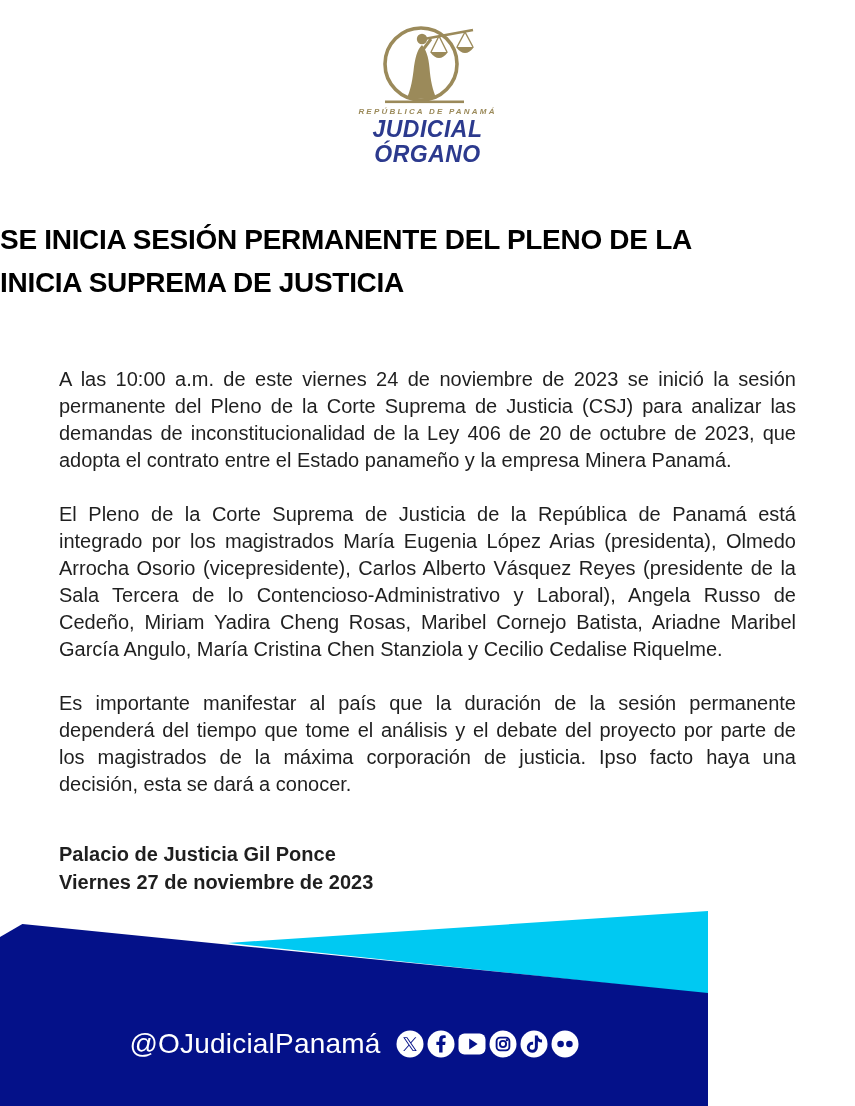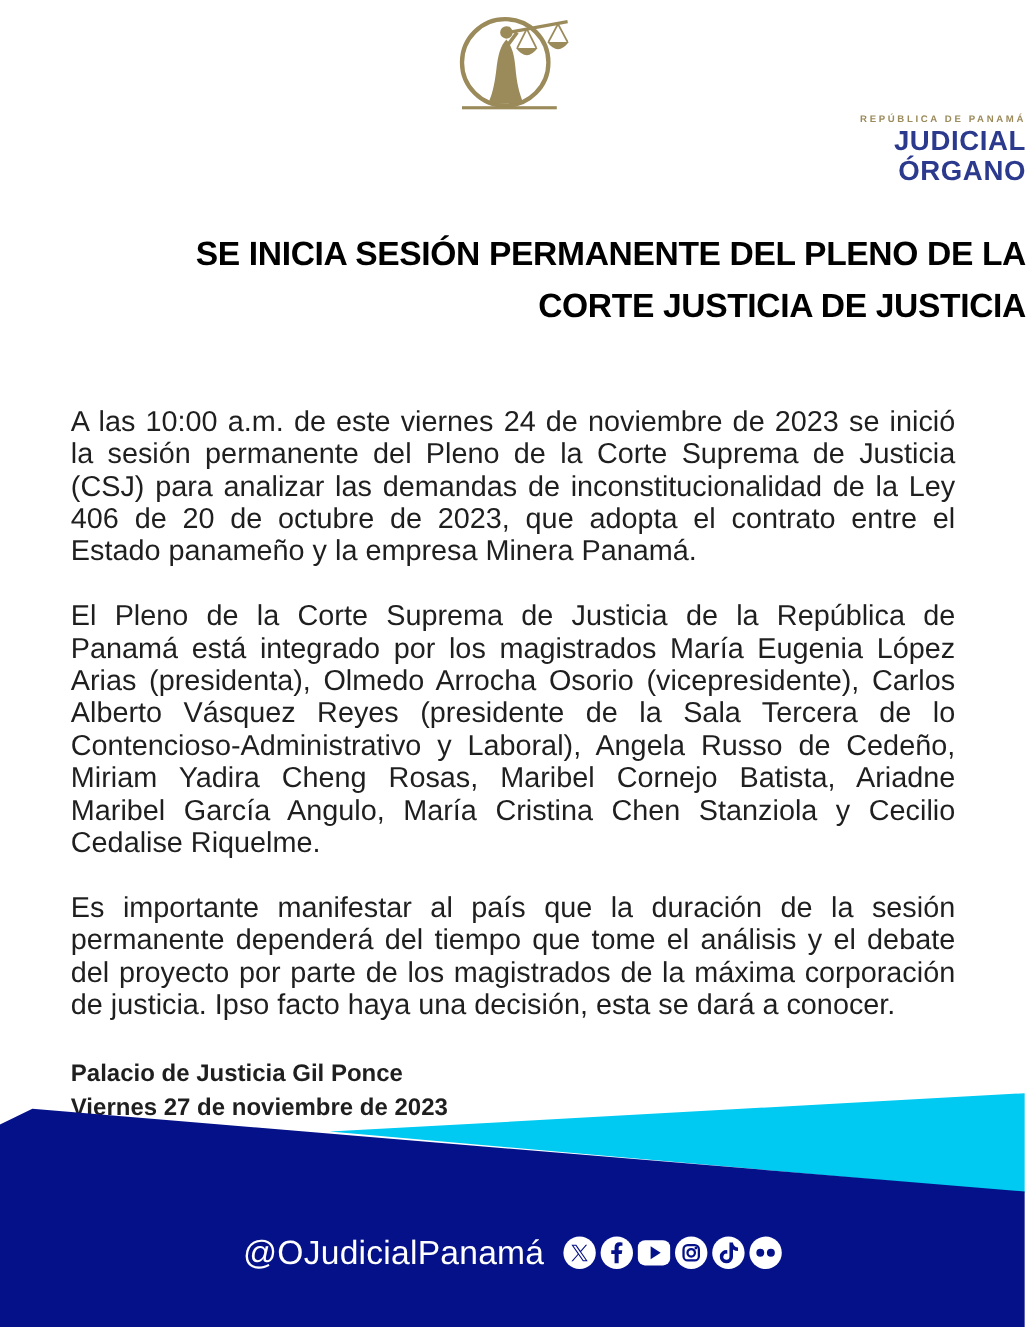--- a/index.html
+++ b/index.html
@@ -17,22 +17,23 @@
   .page{
     position:relative;
     width:855px;height:1106px;
     margin:0 auto;
     background:var(--white);
     overflow:hidden;
   }
 
   
   .logo-block{
-    padding-top:12px;
-    text-align:right;
+    padding-top:24px;
+    text-align:center;
+    font-style:italic;
   }
   .seal{display:block;margin:0 auto;width:112px;height:86px;}
   .seal .gold-stroke{stroke:var(--logo_gold);fill:none;}
   .seal .gold-fill{fill:var(--logo_gold);}
   .logo-country{
     margin-top:-3px;
     font-size:8px;
     font-weight:bold;
     letter-spacing:2.2px;
     color:var(--logo_gold);
@@ -41,52 +42,52 @@
     margin-top:2px;
     font-size:23px;
     line-height:23px;
     font-weight:800;
     letter-spacing:0.5px;
     color:var(--logo_blue);
   }
 
   
   .title{
-    margin-top:36px;
-    text-align:right;
+    margin-top:52px;
+    text-align:left;
     color:var(--title);
     font-weight:bold;
     font-size:28px;
     line-height:43px;
     letter-spacing:-0.3px;
   }
 
   
   .body-copy{
     margin:62px 59px 0 59px;
     color:var(--text);
-    font-size:24px;
+    font-size:20px;
     line-height:27px;
     text-align:justify;
   }
   .body-copy p{margin-bottom:27px;}
 
   .signoff{
-    margin:30px 59px 0 59px;
+    margin:42px 59px 0 59px;
     color:var(--text);
     font-size:20px;
     line-height:28px;
     font-weight:bold;
   }
 
   
   .banner{
     position:absolute;
     left:0;bottom:0;
-    width:854px;height:216px;text-align:right;
+    width:708px;height:216px;text-align:right;
   }
   .banner svg.shapes{position:absolute;inset:0;width:100%;height:100%;display:block;}
   .shape-cyan{fill:var(--cyan);}
   .shape-navy{fill:var(--navy);}
   .social-row{
     position:absolute;
     left:0;right:0;top:138px;
     display:flex;
     align-items:center;
     justify-content:center;
@@ -133,21 +134,21 @@
 
       <rect class="gold-fill" x="13" y="76.5" width="79" height="2.6"></rect>
     </svg>
     <div class="logo-country">REPÚBLICA DE PANAMÁ</div>
     <div class="logo-org">JUDICIAL</div>
     <div class="logo-org">ÓRGANO</div>
   </div>
 
   <h1 class="title">
     <div>SE INICIA SESIÓN PERMANENTE DEL PLENO DE LA</div>
-    <div>CORTE JUSTICIA DE JUSTICIA</div>
+    <div>INICIA SUPREMA DE JUSTICIA</div>
   </h1>
 
   <div class="body-copy">
     <p>A las 10:00 a.m. de este viernes 24 de noviembre de 2023 se inició la sesión permanente del Pleno de la Corte Suprema de Justicia (CSJ) para analizar las demandas de inconstitucionalidad de la Ley 406 de 20 de octubre de 2023, que adopta el contrato entre el Estado panameño y la empresa Minera Panamá.</p>
     <p>El Pleno de la Corte Suprema de Justicia de la República de Panamá está integrado por los magistrados María Eugenia López Arias (presidenta), Olmedo Arrocha Osorio (vicepresidente), Carlos Alberto Vásquez Reyes (presidente de la Sala Tercera de lo Contencioso-Administrativo y Laboral), Angela Russo de Cedeño, Miriam Yadira Cheng Rosas, Maribel Cornejo Batista, Ariadne Maribel García Angulo, María Cristina Chen Stanziola y Cecilio Cedalise Riquelme.</p>
     <p>Es importante manifestar al país que la duración de la sesión permanente dependerá del tiempo que tome el análisis y el debate del proyecto por parte de los magistrados de la máxima corporación de justicia. Ipso facto haya una decisión, esta se dará a conocer.</p>
   </div>
 
   <div class="signoff">
     <div>Palacio de Justicia Gil Ponce</div>

